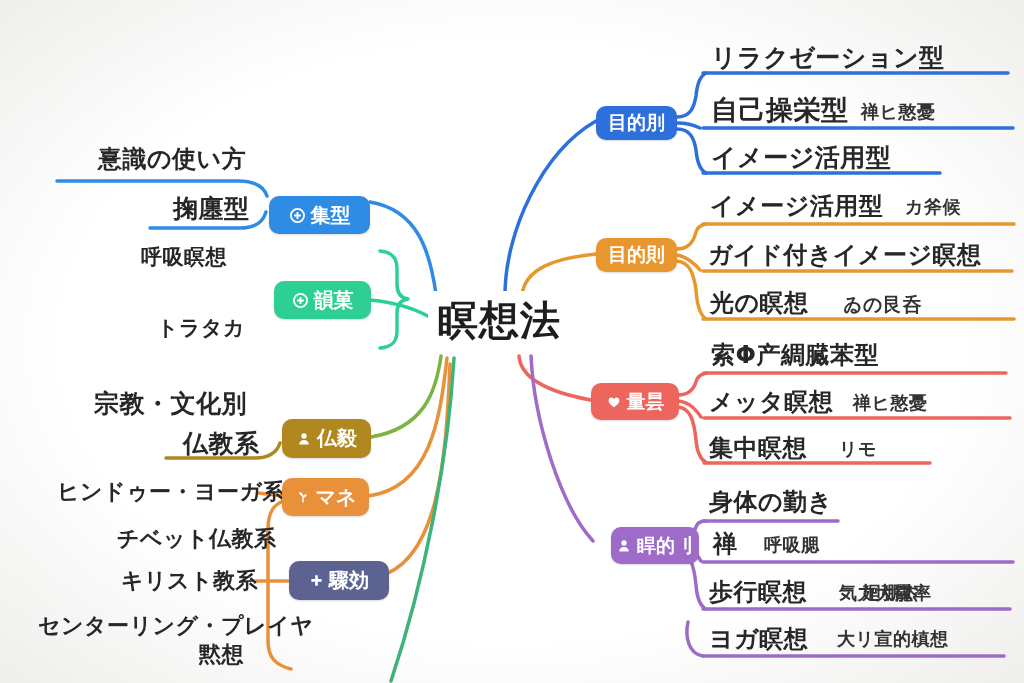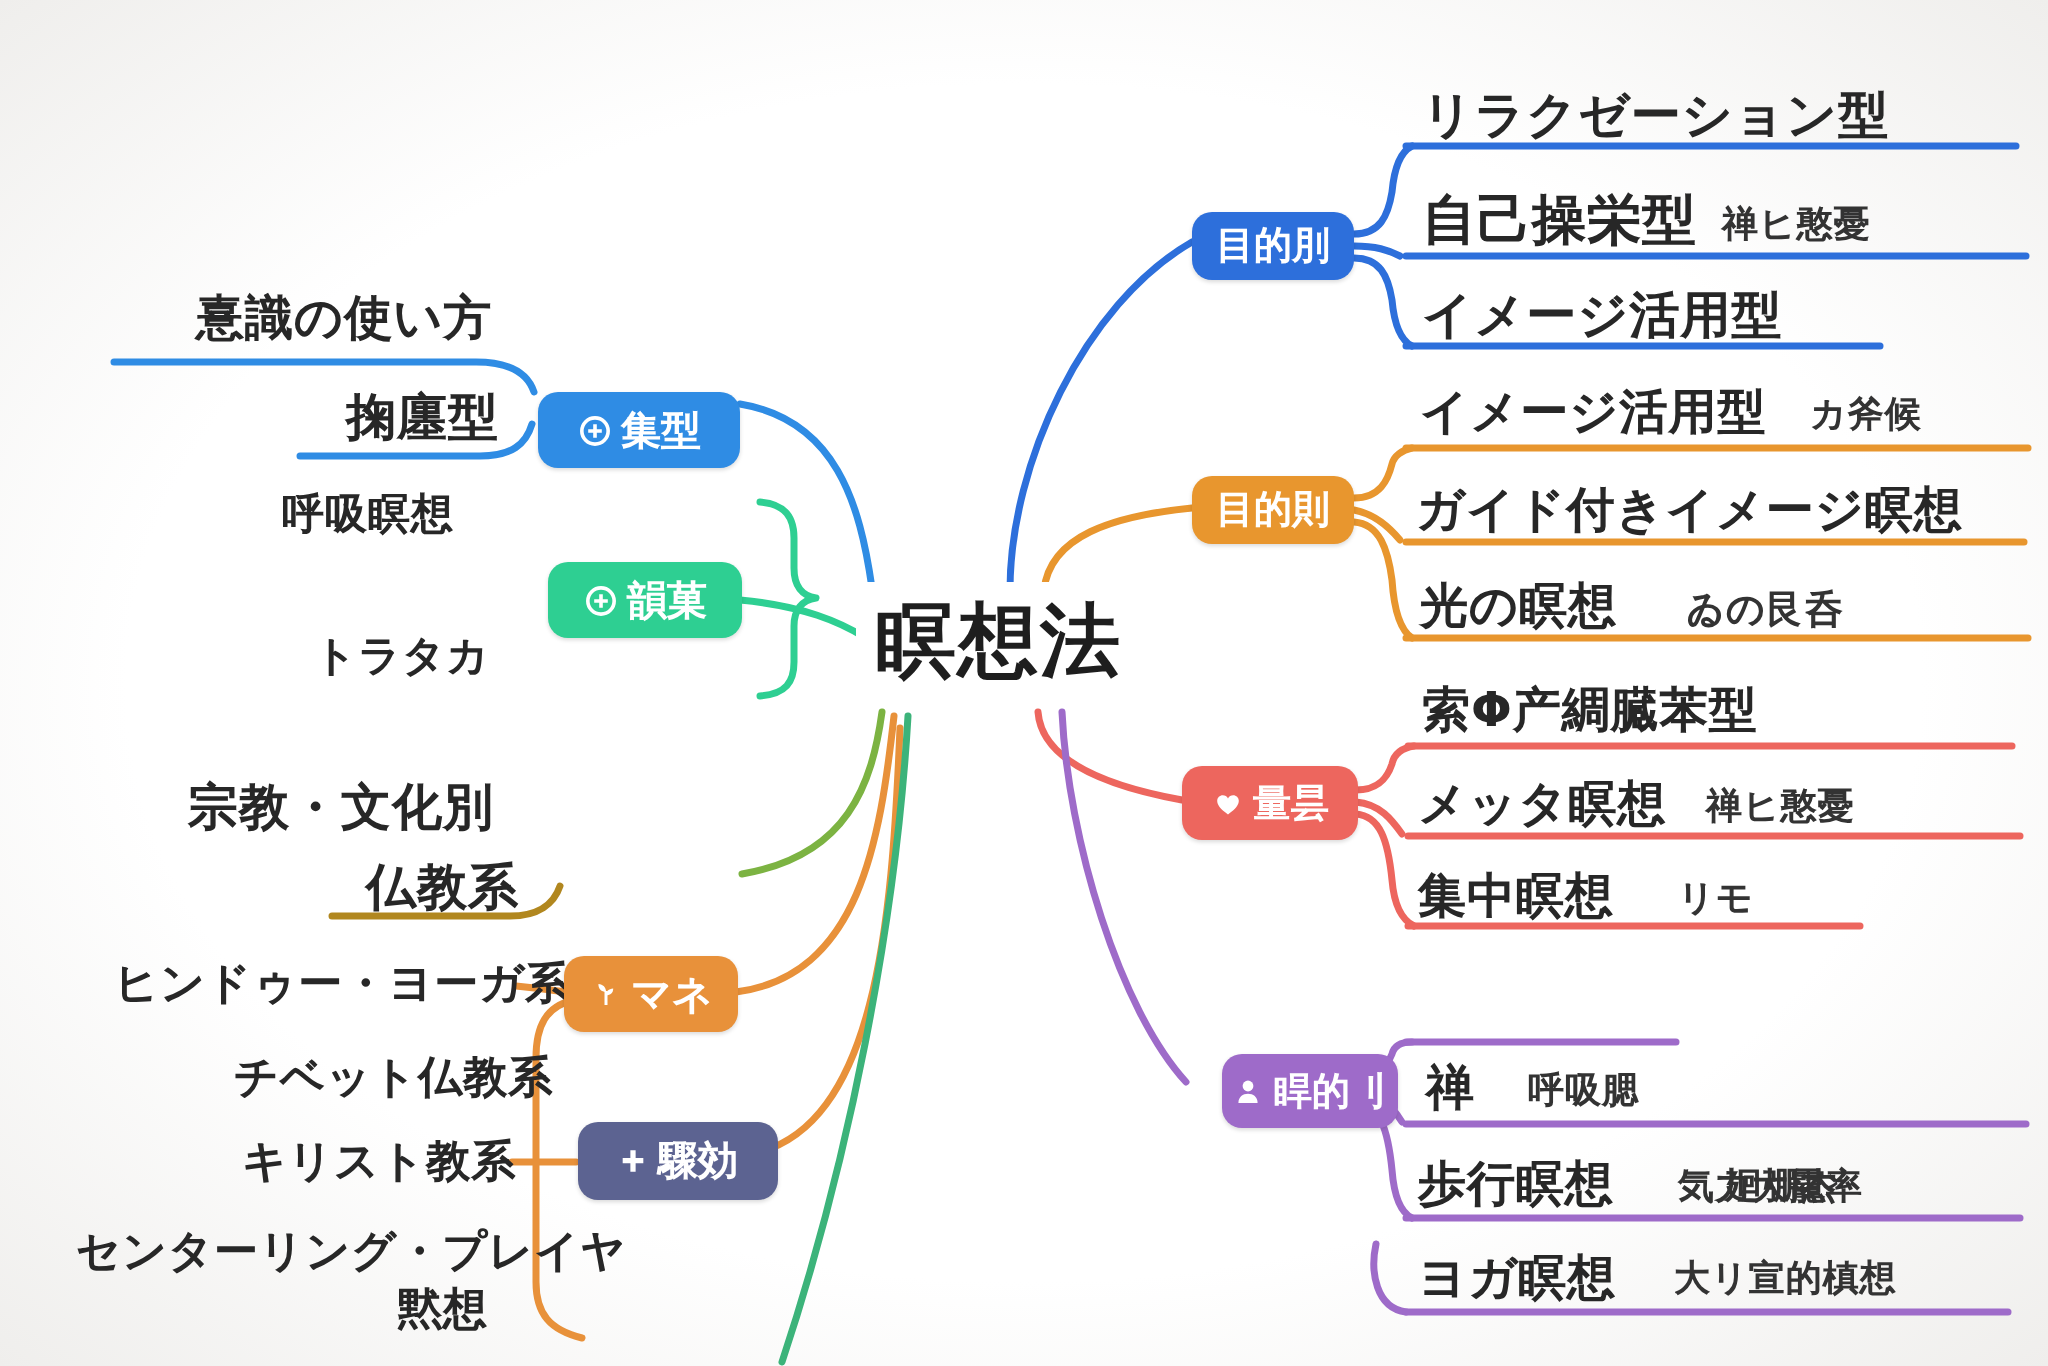--- a/index.html
+++ b/index.html
@@ -128,20 +128,29 @@
   <div class="node" style="left:274px;top:281px;width:97px;height:38px;background:#2ecf92;font-size:20px;">
     <span class="ic">
       <svg width="17" height="17" viewBox="0 0 16 16">
           <circle cx="8" cy="8" r="6.2" fill="none" stroke="#fff" stroke-width="1.7"></circle>
           <path d="M8 4.8v6.4 M4.8 8h6.4" stroke="#fff" stroke-width="1.7"></path>
         </svg>
     </span>
     <span>韻菓</span>
   </div>
 
+  <div class="node" style="left:282px;top:419px;width:89px;height:39px;background:#b1871f;font-size:20px;">
+    <span class="ic">
+      <svg width="16" height="16" viewBox="0 0 16 16">
+          <circle cx="8" cy="5" r="2.7" fill="#fff"></circle>
+          <path d="M3.2 13.5c0-3 2.2-4.6 4.8-4.6s4.8 1.6 4.8 4.6z" fill="#fff"></path>
+        </svg>
+    </span>
+    <span>仏毅</span>
+  </div>
 
   <div class="node" style="left:282px;top:478px;width:87px;height:38px;background:#e8913a;font-size:20px;">
     <span class="ic">
       <svg width="16" height="16" viewBox="0 0 16 16">
           <path d="M8 13.5C8 10 8 8 8 6.5" stroke="#fff" stroke-width="1.5" fill="none"></path>
           <path d="M8 7C8 4.5 6.5 3.2 4.2 3 4.2 5.5 5.6 6.9 8 7Z" fill="#fff"></path>
           <path d="M8 8.6C8 6.6 9.3 5.4 11.6 5.2 11.6 7.4 10.3 8.5 8 8.6Z" fill="#fff"></path>
         </svg>
     </span>
     <span>マネ</span>
@@ -193,20 +202,21 @@
   <div class="lbl" style="left:708px;top:239px;font-size:24px;">ガイド付きイメージ瞑想</div>
   <div class="lbl" style="left:710px;top:287px;font-size:24px;">光の瞑想</div>
   <div class="note" style="left:843px;top:292px;font-size:19px;">ゐの艮呑</div>
 
   <div class="lbl" style="left:711px;top:339px;font-size:24px;">索Φ产綢臓苯型</div>
   <div class="lbl" style="left:709px;top:386px;font-size:24px;">メッタ瞑想</div>
   <div class="note" style="left:853px;top:391px;">禅ヒ憨憂</div>
   <div class="lbl" style="left:709px;top:432px;font-size:24px;">集中瞑想</div>
   <div class="note" style="left:839px;top:437px;">リモ</div>
 
+  <div class="lbl" style="left:709px;top:486px;font-size:24px;">身体の勤き</div>
   <div class="lbl" style="left:713px;top:528px;font-size:24px;">禅</div>
   <div class="note" style="left:764px;top:533px;">呼吸腮</div>
   <div class="note" style="left:863px;top:533px;margin-top:48px;">廻弸杰</div>
   <div class="lbl" style="left:709px;top:576px;font-size:24px;">歩行瞑想</div>
   <div class="note" style="left:839px;top:581px;">気力大靇率</div>
   <div class="lbl" style="left:709px;top:623px;font-size:24px;">ヨガ瞑想</div>
   <div class="note" style="left:837px;top:627px;">大リ宣的槙想</div>
 
 </div>
 

